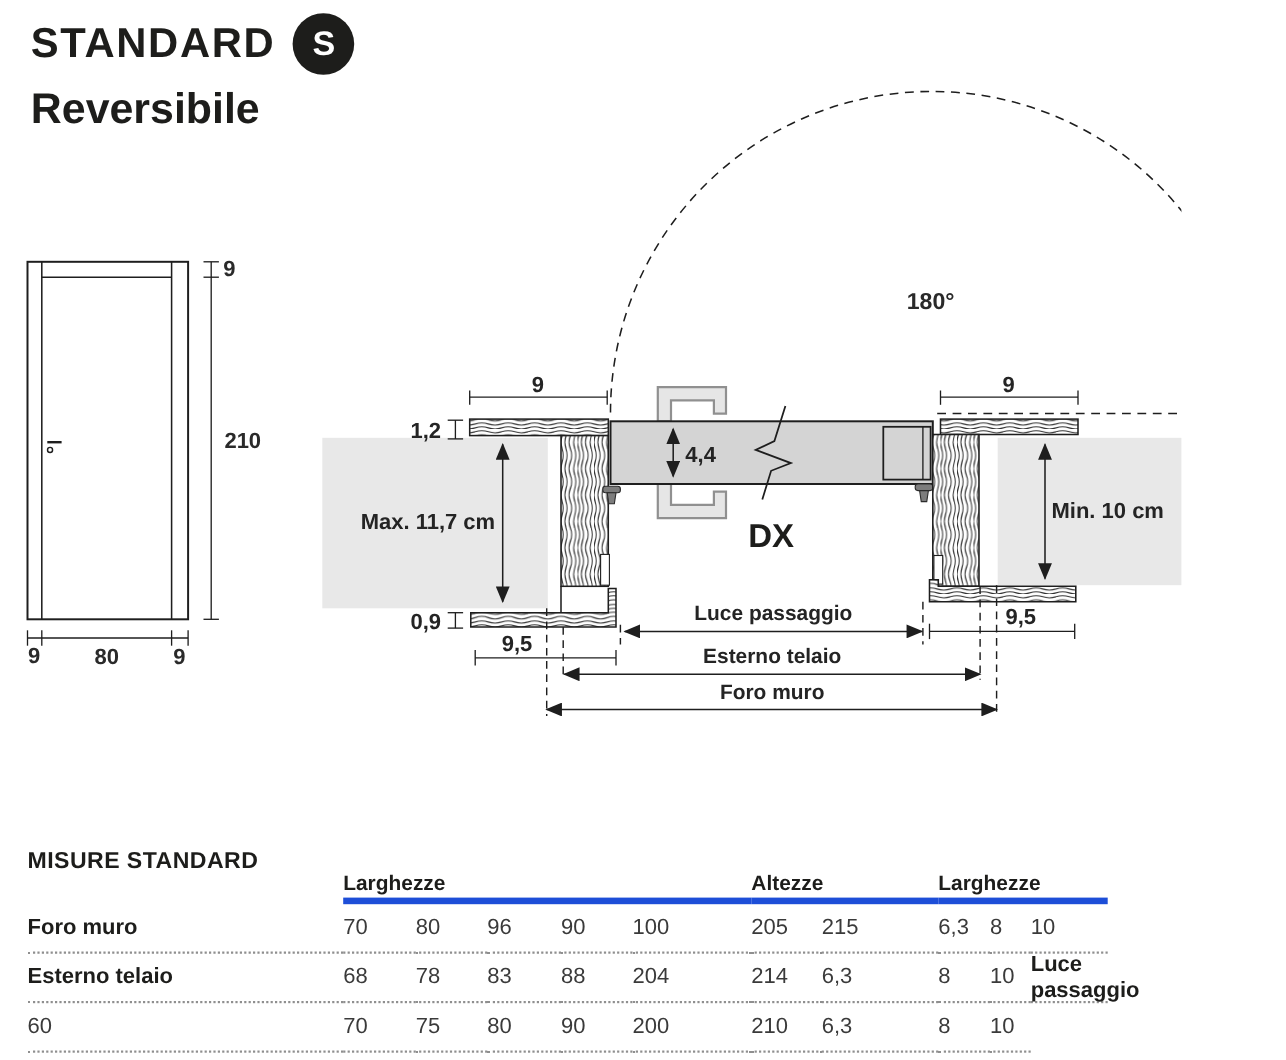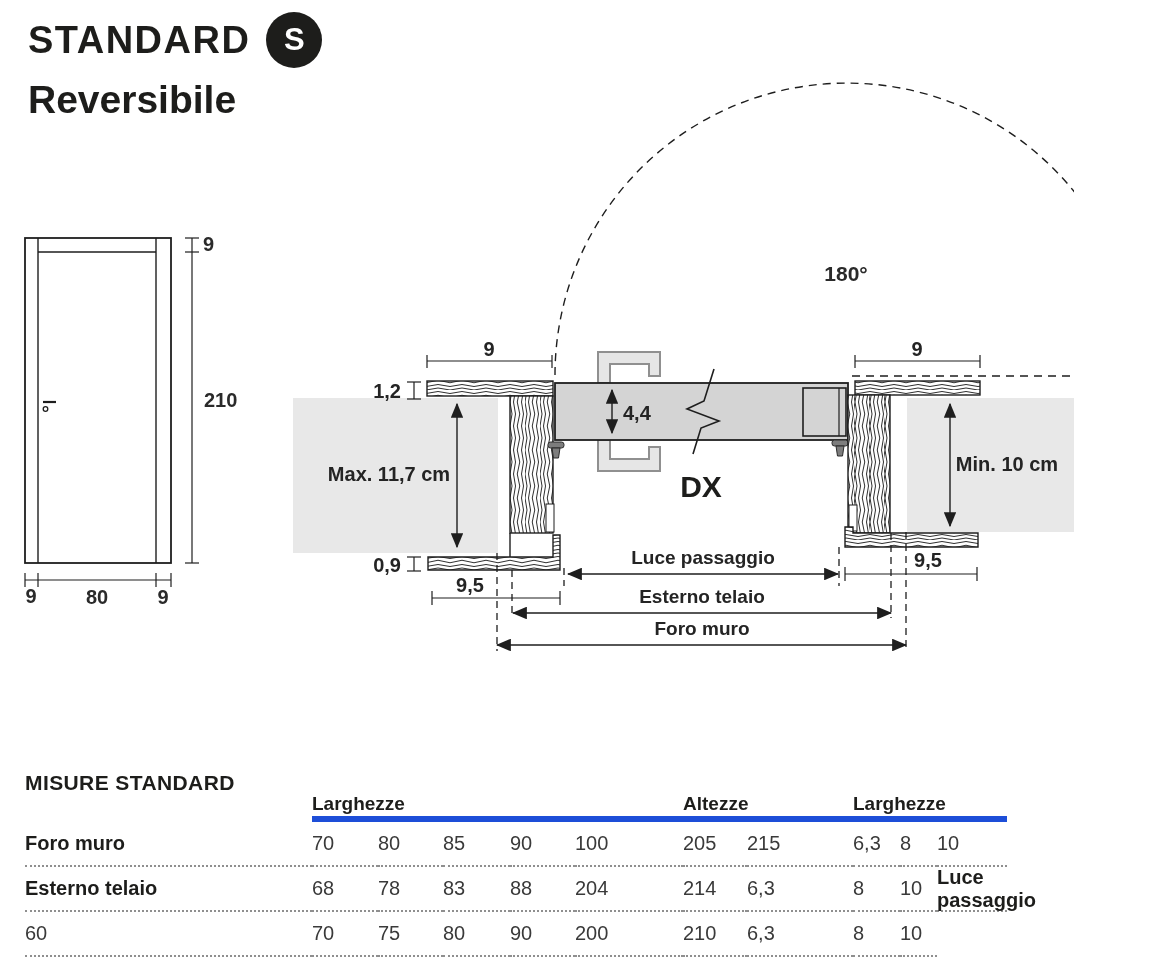--- a/index.html
+++ b/index.html
@@ -204,21 +204,21 @@
   <div class="spec-table">
 
     <div class="hblank"></div>
     <div class="hcell g-larg">Larghezze</div>
     <div class="hcell g-alt">Altezze</div>
     <div class="hcell g-spe">Larghezze</div>
 
     <div class="cell rowlabel">Foro muro</div>
     <div class="cell">70</div>
     <div class="cell">80</div>
-    <div class="cell">85</div>
+    <div class="cell">96</div>
     <div class="cell">90</div>
     <div class="cell">100</div>
     <div class="cell">205</div>
     <div class="cell">215</div>
     <div class="cell">6,3</div>
     <div class="cell">8</div>
     <div class="cell">10</div>
 
     <div class="cell rowlabel">Esterno telaio</div>
     <div class="cell">68</div>

